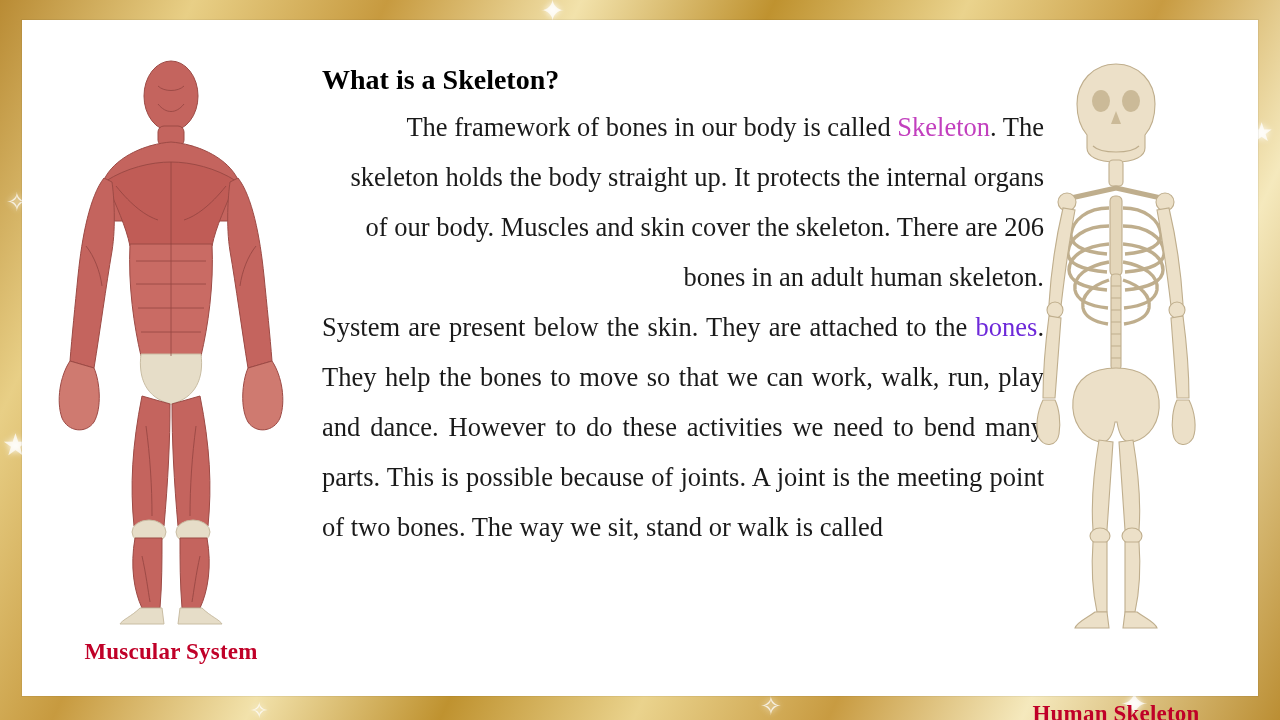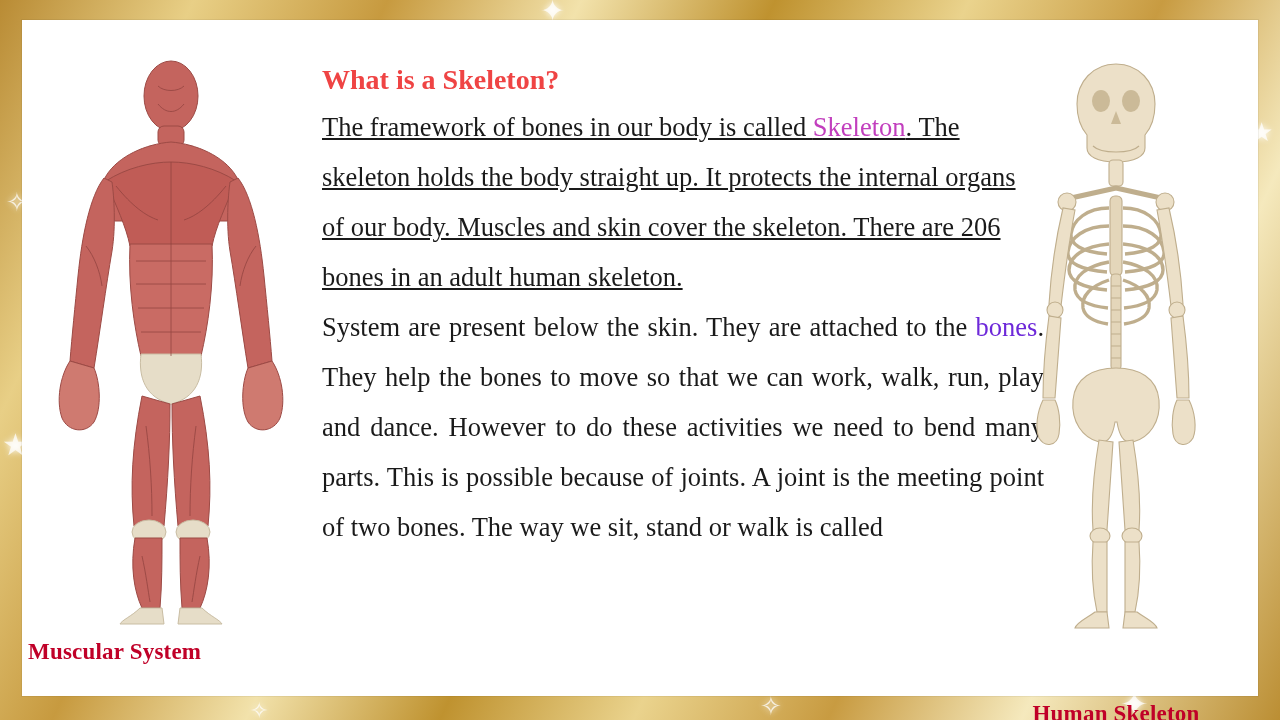--- a/index.html
+++ b/index.html
@@ -40,20 +40,21 @@
     left: 22px; top: 20px;
     width: 1236px; height: 676px;
     background: #ffffff;
     box-shadow: 0 0 0 1px rgba(0,0,0,0.05);
   }
 
   .col-left {
     position: absolute;
     left: 6px; top: 36px;
     width: 286px; height: 620px;
+    text-align: center;
   }
   .col-right {
     position: absolute;
     right: 8px; top: 36px;
     width: 268px; height: 620px;
     text-align: center;
   }
 
   .figure-caption {
     font-family: "Liberation Serif", serif;
@@ -69,35 +70,35 @@
   #text-col {
     position: absolute;
     left: 278px; top: 30px;
     width: 745px;
     height: 640px;
     overflow: hidden;
   }
   #heading {
     font-family: "Liberation Serif", serif;
     font-weight: bold;
-    color: #ef4444;
+    color: #000000;
     font-size: 28px;
     margin: 14px 0 6px 22px;
   }
   .para {
     font-family: "Liberation Serif", serif;
     font-size: 26.5px;
     color: #1a1a1a;
     line-height: 50px;
     margin: 0 0 0 22px;
     width: 722px;
     text-align: justify;
     text-justify: inter-word;
   }
-  .para.first { text-align: left; text-decoration: underline; }
+  .para.first { text-align: right; }
   .hl { color: #c23fbe; }
   .hl2 { color: #6d28d9; }
 
   
   svg { display: block; margin: 0 auto; }
 </style>
 </head>
 <body>
 
 <div id="slide">

